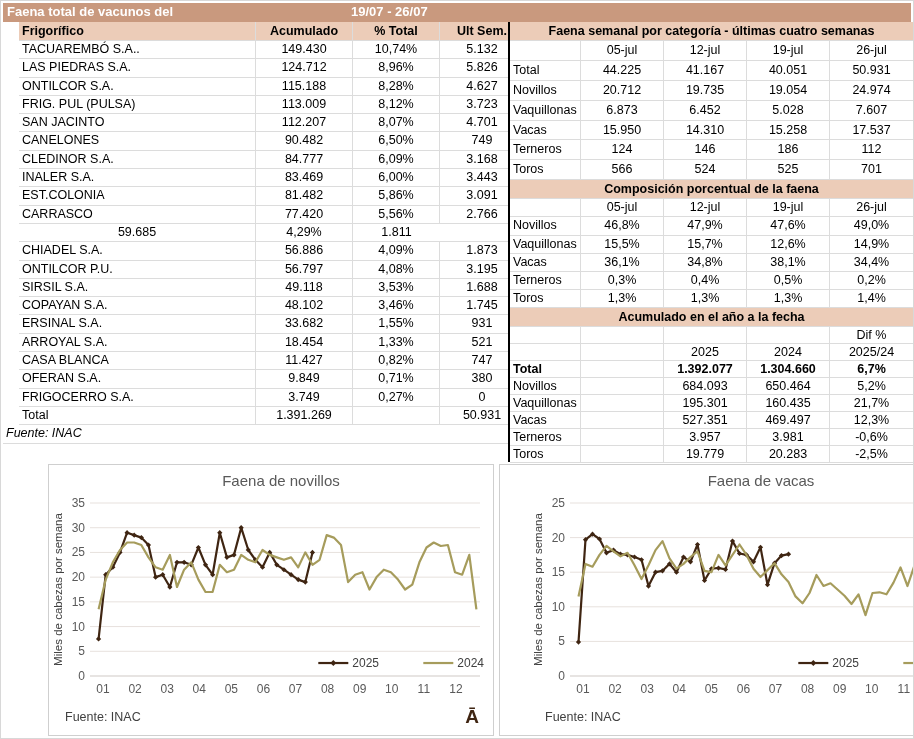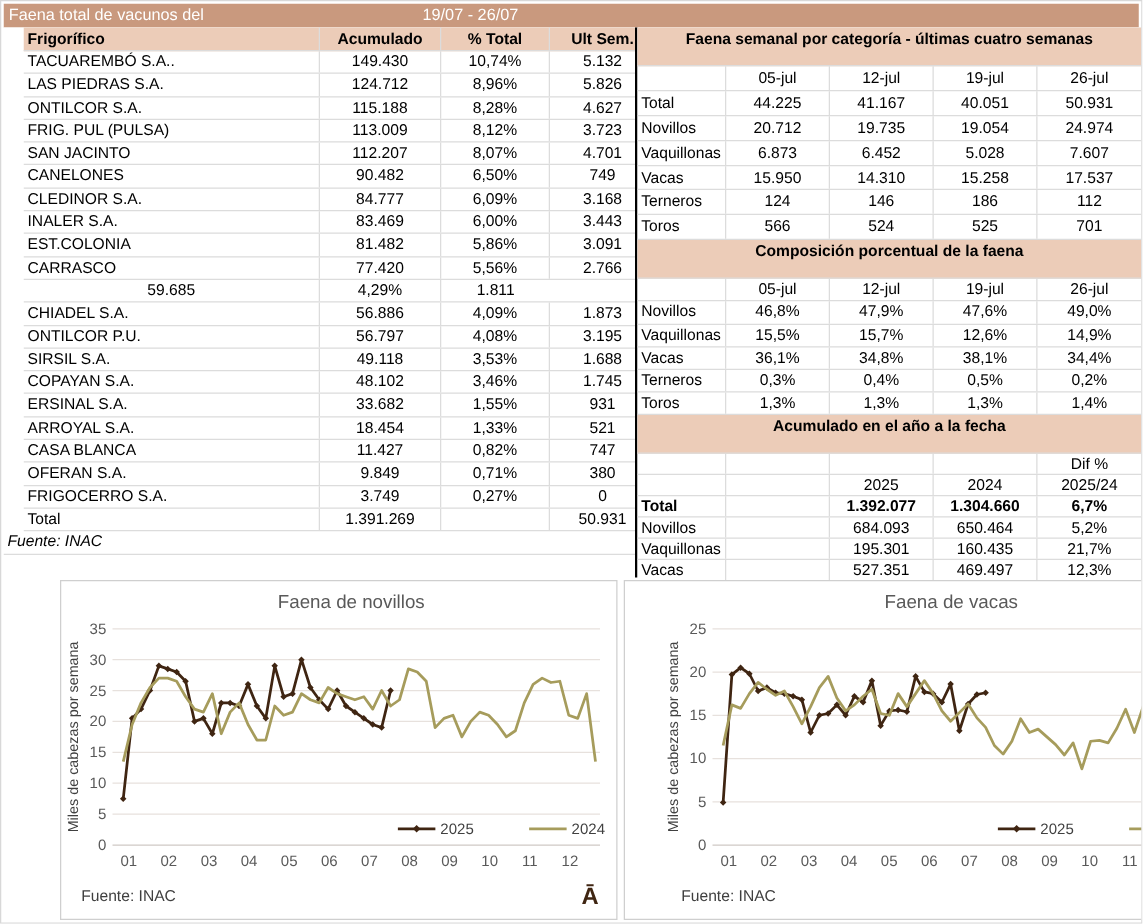--- a/index.html
+++ b/index.html
@@ -5,43 +5,43 @@
   * { box-sizing: border-box; }
   html,body { margin:0; padding:0; background:#ffffff; }
   .page {
     position:relative; width:914px; height:739px; overflow:hidden;
     font-family:"Liberation Sans", sans-serif; font-size:12.5px; color:#000;
     background:#fff; border:1px solid #d8d8d8;
   }
   
   .banner {
     position:absolute; top:2px; left:2px; width:908px; height:19px;
-    background:#c9997e; color:#fff; font-weight:400; font-size:13px; line-height:18px;
+    background:#c9997e; color:#fff; font-weight:700; font-size:13px; line-height:18px;
   }
   .banner-title { position:absolute; left:4px; top:0; }
-  .banner-dates { position:absolute; left:335px; top:0; }
+  .banner-dates { position:absolute; left:348px; top:0; }
 
   
   .trow { display:grid; border-bottom:1px solid #dcdcdc; }
   .tcell { border-right:1px solid #dcdcdc; text-align:center; overflow:hidden; white-space:nowrap; }
   .tcell.c0 { text-align:left; padding-left:3px; }
   .trow .tcell:last-child { border-right:none; }
 
   
   .ltable { position:absolute; top:21px; left:2px; width:505px; background:#fff; }
   .ltable .trow { grid-template-columns:237px 97px 87px 84px; height:18.3px; line-height:17.6px;margin-left:16px; }
   .ltable .lhead { background:#ecccb8; font-weight:700; height:19px; line-height:18px; }
   .lsource { height:18.3px; line-height:17.6px; font-style:italic; padding-left:3px; border-bottom:1px solid #dcdcdc; }
 
   
   .divider { position:absolute; left:507px; top:21px; width:2px; height:440px; background:#000; }
 
   
   .rpanel { position:absolute; top:21px; left:509px; width:403px; background:#fff; }
-  .rtitle { height:31px; line-height:18px; background:#ecccb8; font-weight:700; text-align:center; border-bottom:1px solid #dcdcdc; }
+  .rtitle { height:19px; line-height:18px; background:#ecccb8; font-weight:700; text-align:center; border-bottom:1px solid #dcdcdc; }
   .rtable .trow { grid-template-columns:71px 83px 83px 83px 83px; }
   .s1 .trow { height:19.9px; line-height:19.2px; }
   .s2 .trow { height:18.2px; line-height:17.5px; }
   .s3 .trow { height:17px;   line-height:16.4px; }
   .s3 .trow:nth-child(3) { font-weight:700; }
 
   
   .chart { position:absolute; top:463px; width:446px; height:272px; border:1px solid #cfcfcf; background:#fff;margin-left:39px; }
   #chart0 { left:8px; }
   #chart1 { left:459px;padding-left:29px; }

